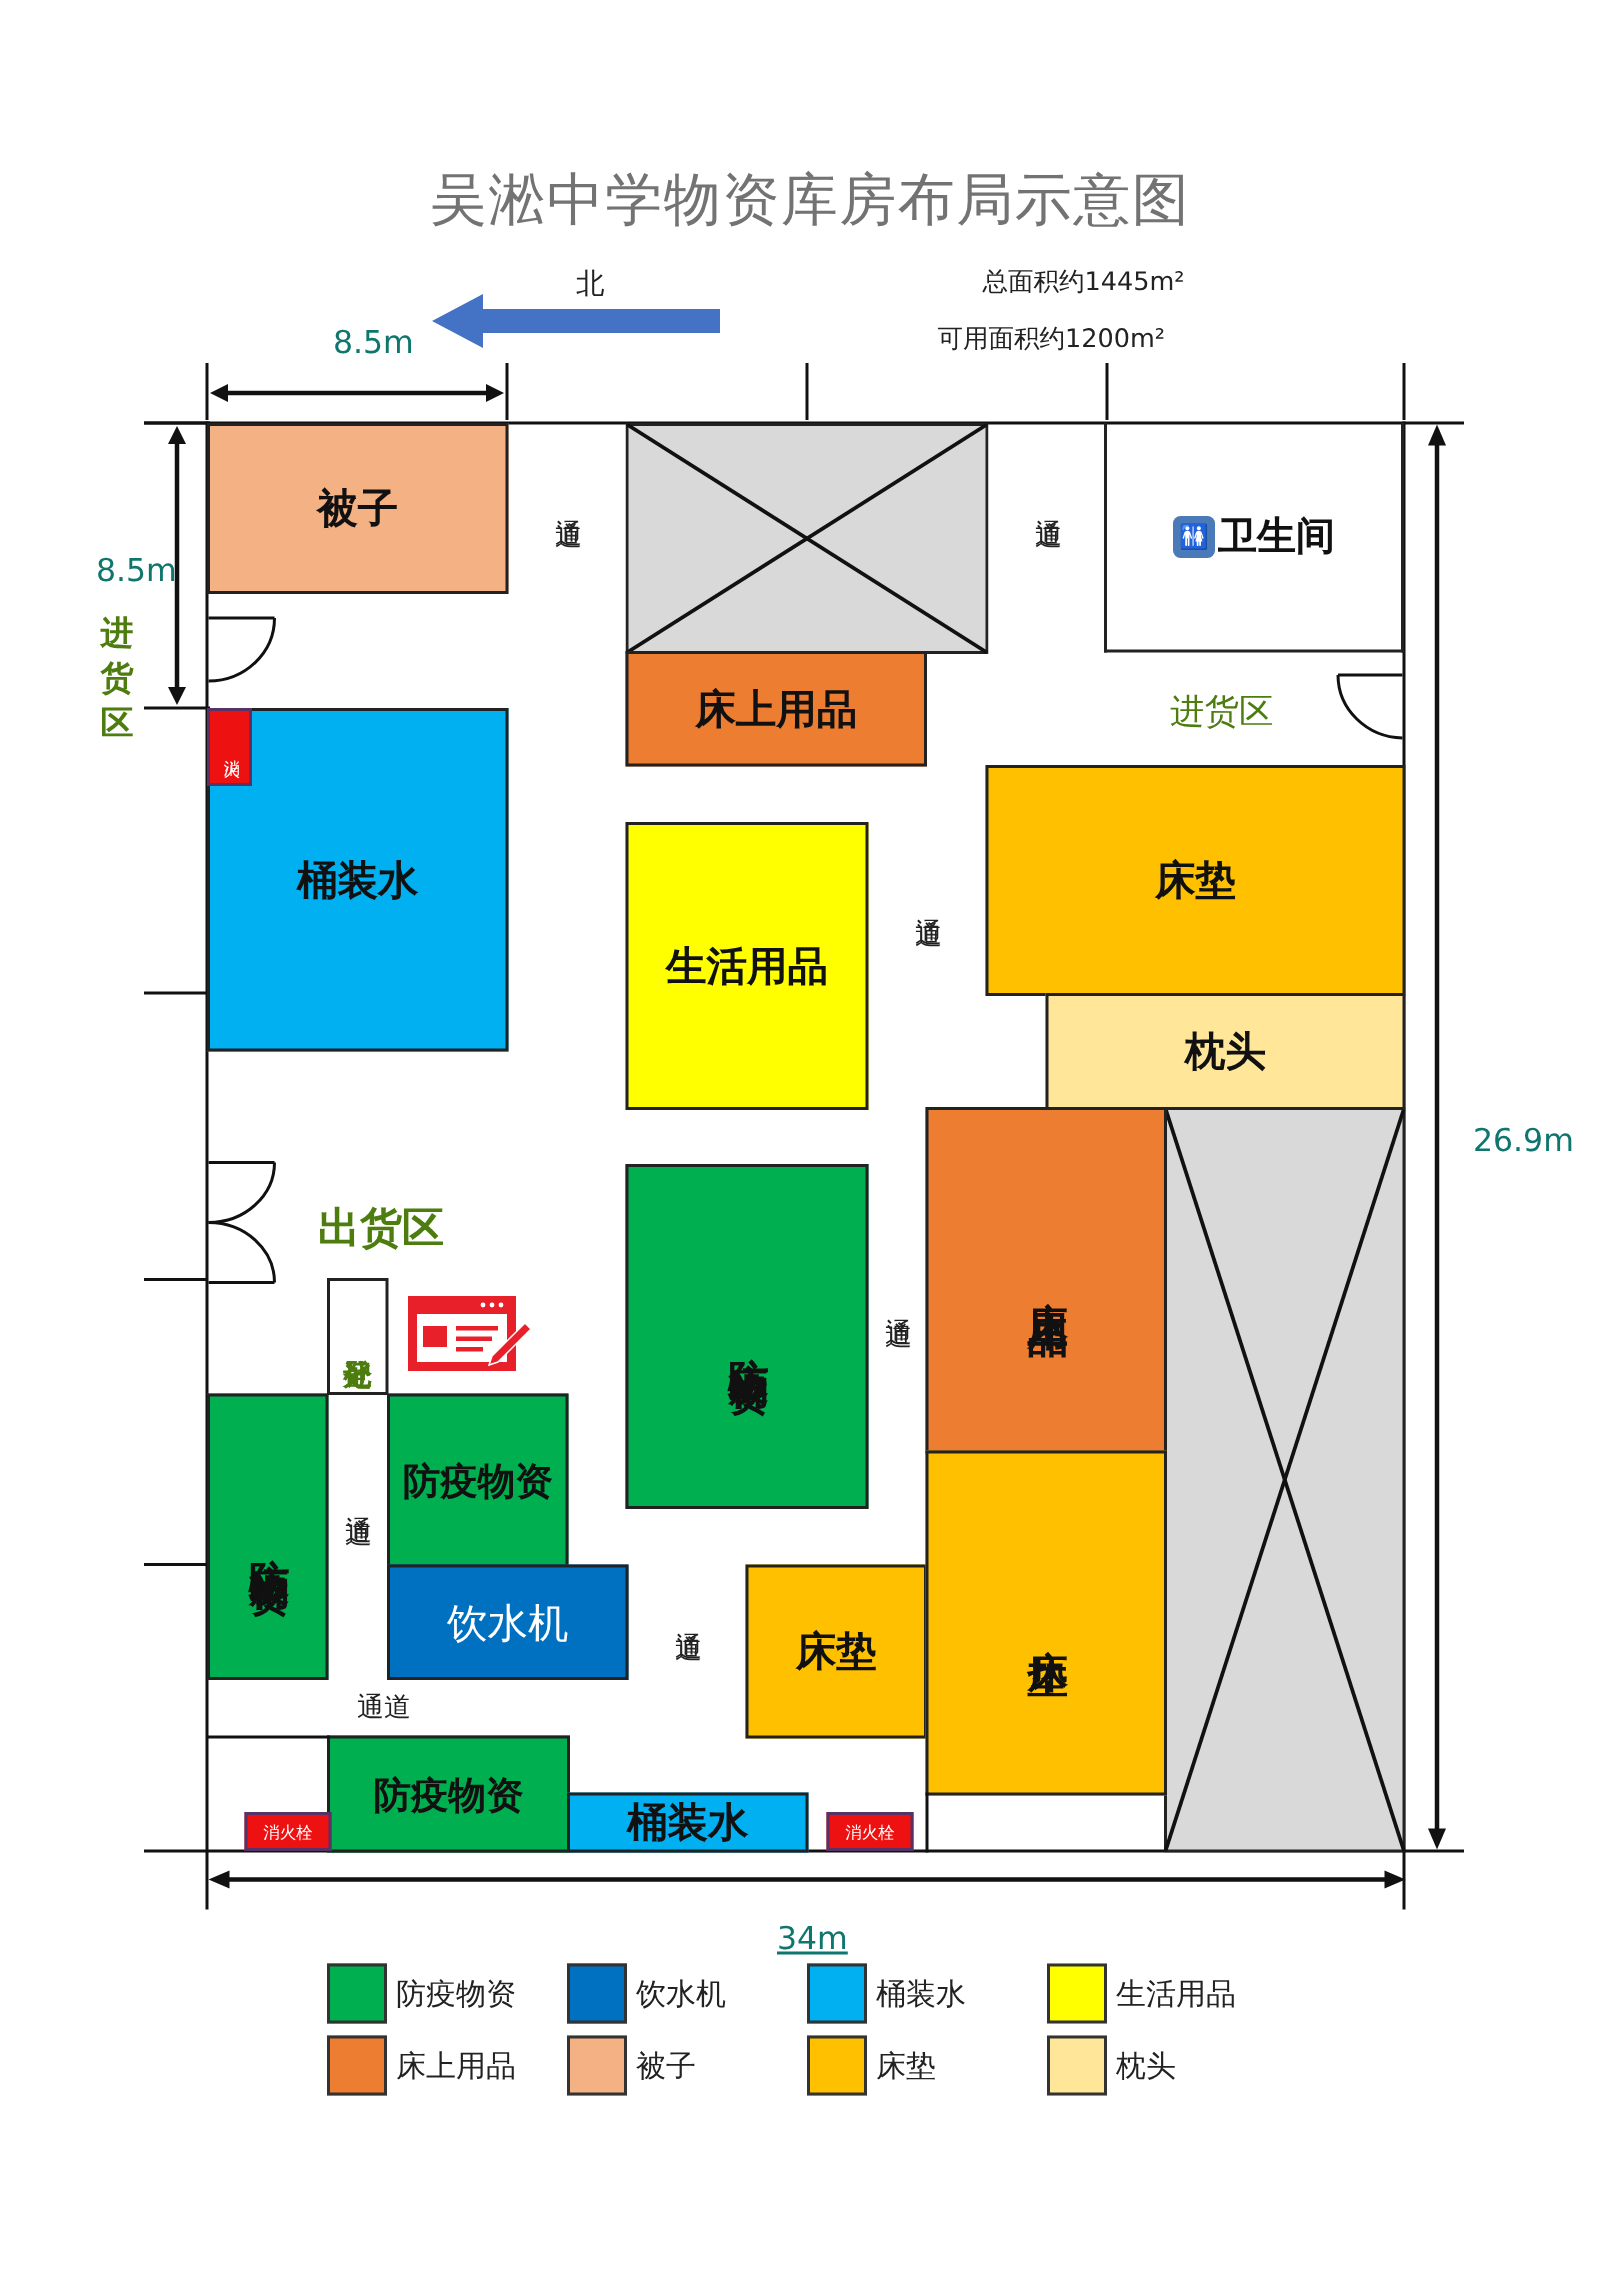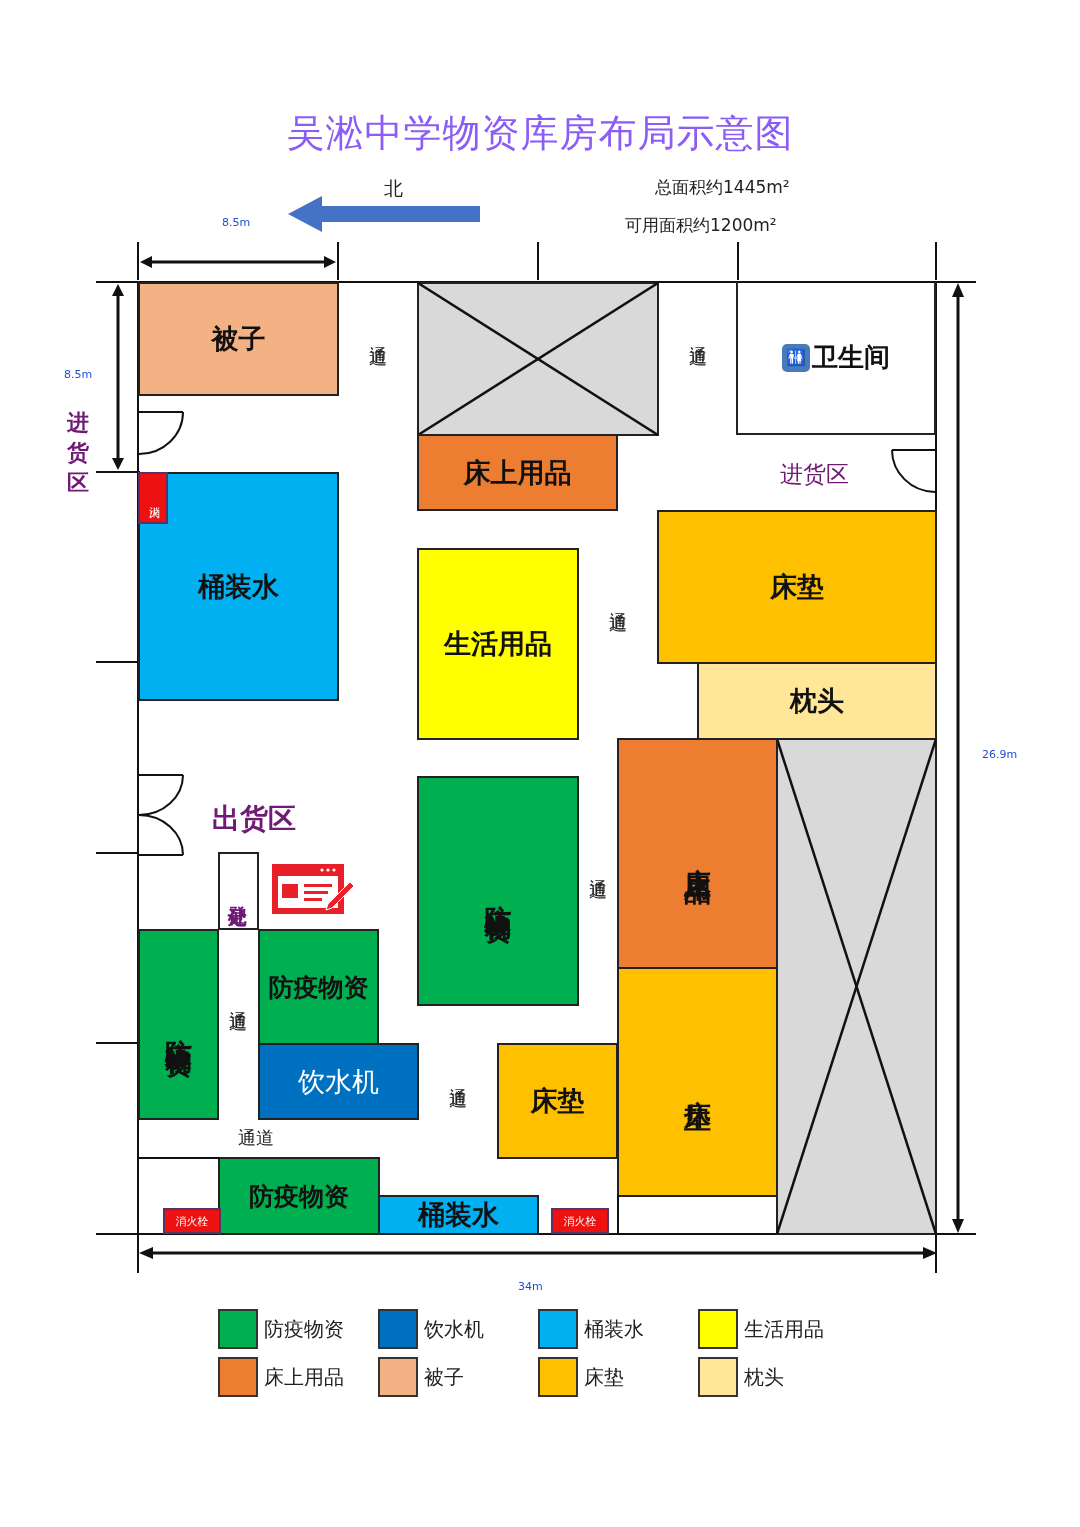--- a/index.html
+++ b/index.html
@@ -1,25 +1,25 @@
 <!DOCTYPE html>
 <html><head>
 <meta charset="utf-8">
 <style>
   html,body{margin:0;padding:0;background:#fff;}
   body{width:1080px;height:1527px;position:relative;overflow:hidden;font-family:"DejaVu Sans","Liberation Sans",sans-serif;color:#111;}
   .abs{position:absolute;box-sizing:border-box;}
-  .title{left:0;width:1080px;top:108px;text-align:center;font-size:38px;letter-spacing:1px;color:#8b5cf6;}
+  .title{left:0;width:1080px;top:108px;text-align:center;font-size:38px;letter-spacing:1px;color:#737373;}
   .note{font-size:17px;color:#222;}
-  .dim{font-size:11px;color:#1d4ed8;}
+  .dim{font-size:21px;color:#0f766e;}
   .block{border:2px solid #222;display:flex;align-items:center;justify-content:center;text-align:center;font-weight:bold;font-size:27px;color:#111;}
   .vert{writing-mode:vertical-rl;text-orientation:upright;letter-spacing:4px;}
   .aisle{font-size:18px;color:#222;writing-mode:vertical-rl;text-orientation:upright;letter-spacing:2px;}
   .aisle-h{font-size:18px;color:#222;}
-  .red-label{color:#701a75;font-weight:bold;}
+  .red-label{color:#4d7c0f;font-weight:bold;}
   .line{background:#111;}
   .fire{background:#ee1111;color:#fff;font-size:11px;display:flex;align-items:center;justify-content:center;border:2px solid #553366;}
   .legend-item{display:flex;align-items:center;font-size:20px;color:#222;}
   .swatch{width:40px;height:40px;border:2px solid #333;margin-right:6px;box-sizing:border-box;}
 </style>
 </head>
 <body>
 
 <div class="abs title">吴淞中学物资库房布局示意图</div>
 <div class="abs note" style="left:384px;top:176px;font-size:19px;">北</div>
@@ -64,21 +64,21 @@
   <polygon points="12,2 6,16 18,16" fill="#111"></polygon>
   <polygon points="12,952 6,938 18,938" fill="#111"></polygon>
 </svg>
 <div class="abs dim" style="left:982px;top:748px;">26.9m</div>
 
 <svg class="abs" style="left:137px;top:1244px;" width="802" height="18">
   <line x1="10" y1="9" x2="792" y2="9" stroke="#111" stroke-width="3"></line>
   <polygon points="2,9 16,3 16,15" fill="#111"></polygon>
   <polygon points="800,9 786,3 786,15" fill="#111"></polygon>
 </svg>
-<div class="abs dim" style="left:518px;top:1280px;">34m</div>
+<div class="abs dim" style="left:518px;top:1280px;text-decoration:underline;">34m</div>
 
 <svg class="abs" style="left:417px;top:282px;" width="242" height="154">
   <rect x="1" y="1" width="240" height="152" fill="#d9d9d9" stroke="#222" stroke-width="2"></rect>
   <line x1="1" y1="1" x2="241" y2="153" stroke="#111" stroke-width="2.5"></line>
   <line x1="241" y1="1" x2="1" y2="153" stroke="#111" stroke-width="2.5"></line>
 </svg>
 
 <svg class="abs" style="left:776px;top:738px;" width="161" height="497">
   <rect x="1" y="1" width="159" height="495" fill="#d9d9d9" stroke="#222" stroke-width="2"></rect>
   <line x1="1" y1="1" x2="160" y2="496" stroke="#111" stroke-width="2.5"></line>

